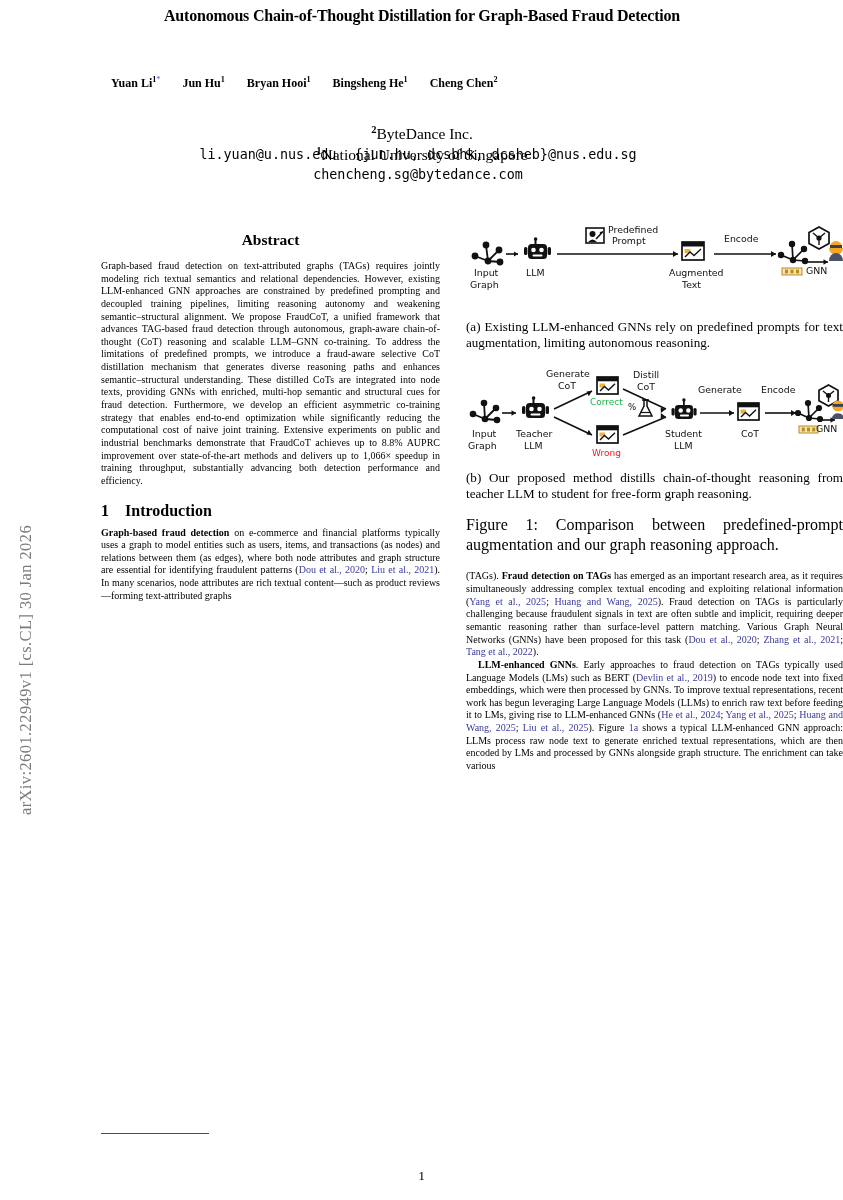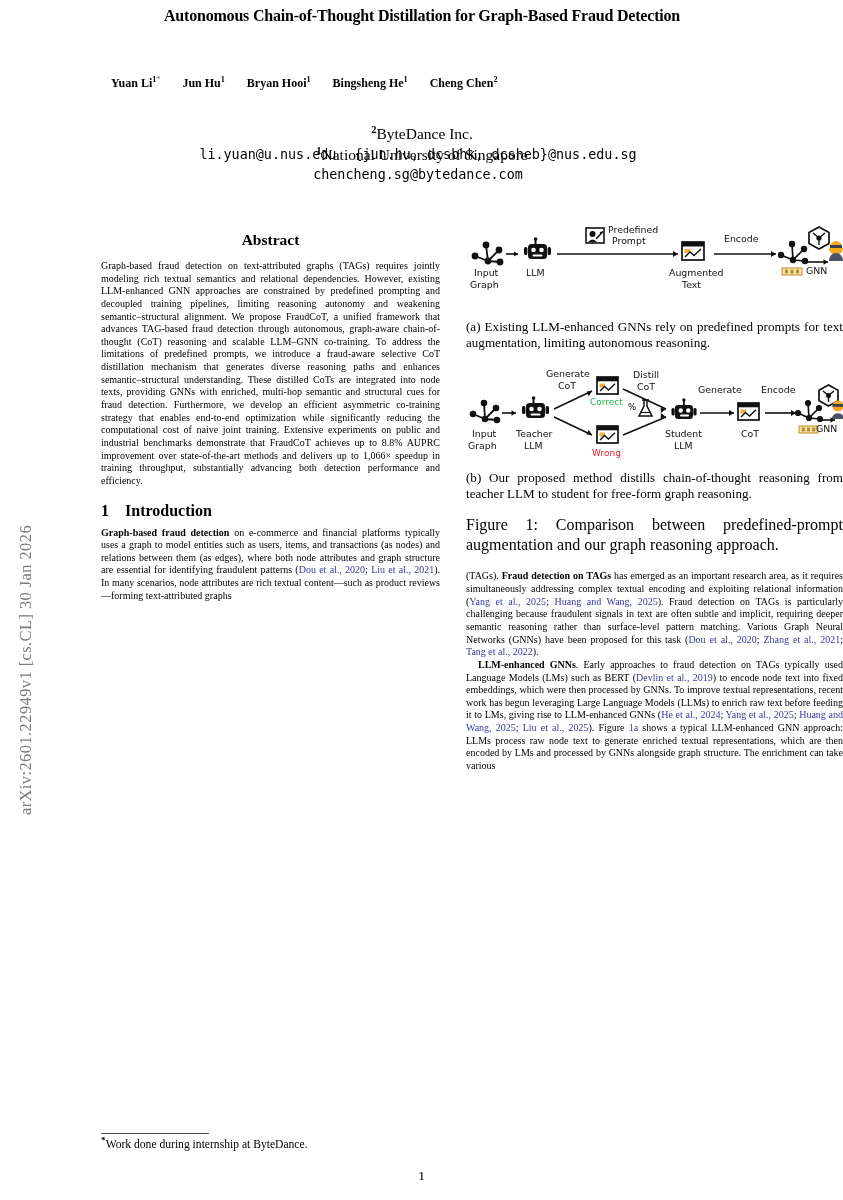--- a/index.html
+++ b/index.html
@@ -407,16 +407,15 @@
     <p id="figure-caption" style="margin-top:13px;"><span>Figure 1:</span><span> Comparison between predefined-prompt augmentation and our graph reasoning approach.</span></p>
   </div>
 
   <p class="body" style="margin-top:15px;"><span>(TAGs). </span><span class="b">Fraud detection on TAGs</span><span> has emerged as an important research area, as it requires simultaneously addressing complex textual encoding and exploiting relational information (</span><span class="cite">Yang et al., 2025</span><span>; </span><span class="cite">Huang and Wang, 2025</span><span>). Fraud detection on TAGs is particularly challenging because fraudulent signals in text are often subtle and implicit, requiring deeper semantic reasoning rather than surface-level pattern matching. Various Graph Neural Networks (GNNs) have been proposed for this task (</span><span class="cite">Dou et al., 2020</span><span>; </span><span class="cite">Zhang et al., 2021</span><span>; </span><span class="cite">Tang et al., 2022</span><span>).</span></p>
 
   <p class="body indent"><span class="b">LLM-enhanced GNNs</span><span>. Early approaches to fraud detection on TAGs typically used Language Models (LMs) such as BERT (</span><span class="cite">Devlin et al., 2019</span><span>) to encode node text into fixed embeddings, which were then processed by GNNs. To improve textual representations, recent work has begun leveraging Large Language Models (LLMs) to enrich raw text before feeding it to LMs, giving rise to LLM-enhanced GNNs (</span><span class="cite">He et al., 2024</span><span>; </span><span class="cite">Yang et al., 2025</span><span>; </span><span class="cite">Huang and Wang, 2025</span><span>; </span><span class="cite">Liu et al., 2025</span><span>). Figure </span><span class="cite">1a</span><span> shows a typical LLM-enhanced GNN approach: LLMs process raw node text to generate enriched textual representations, which are then encoded by LMs and processed by GNNs alongside graph structure. The enrichment can take various</span></p>
 </div>
 
 <div id="footnote-area">
   <div id="footnote-rule"></div>
-  <div id="footnote-text"><sup>*</sup><span>Work done during internship at ByteDance.</span></div>
 </div>
 
 <div id="page-number">1</div>
 
 </body></html>

